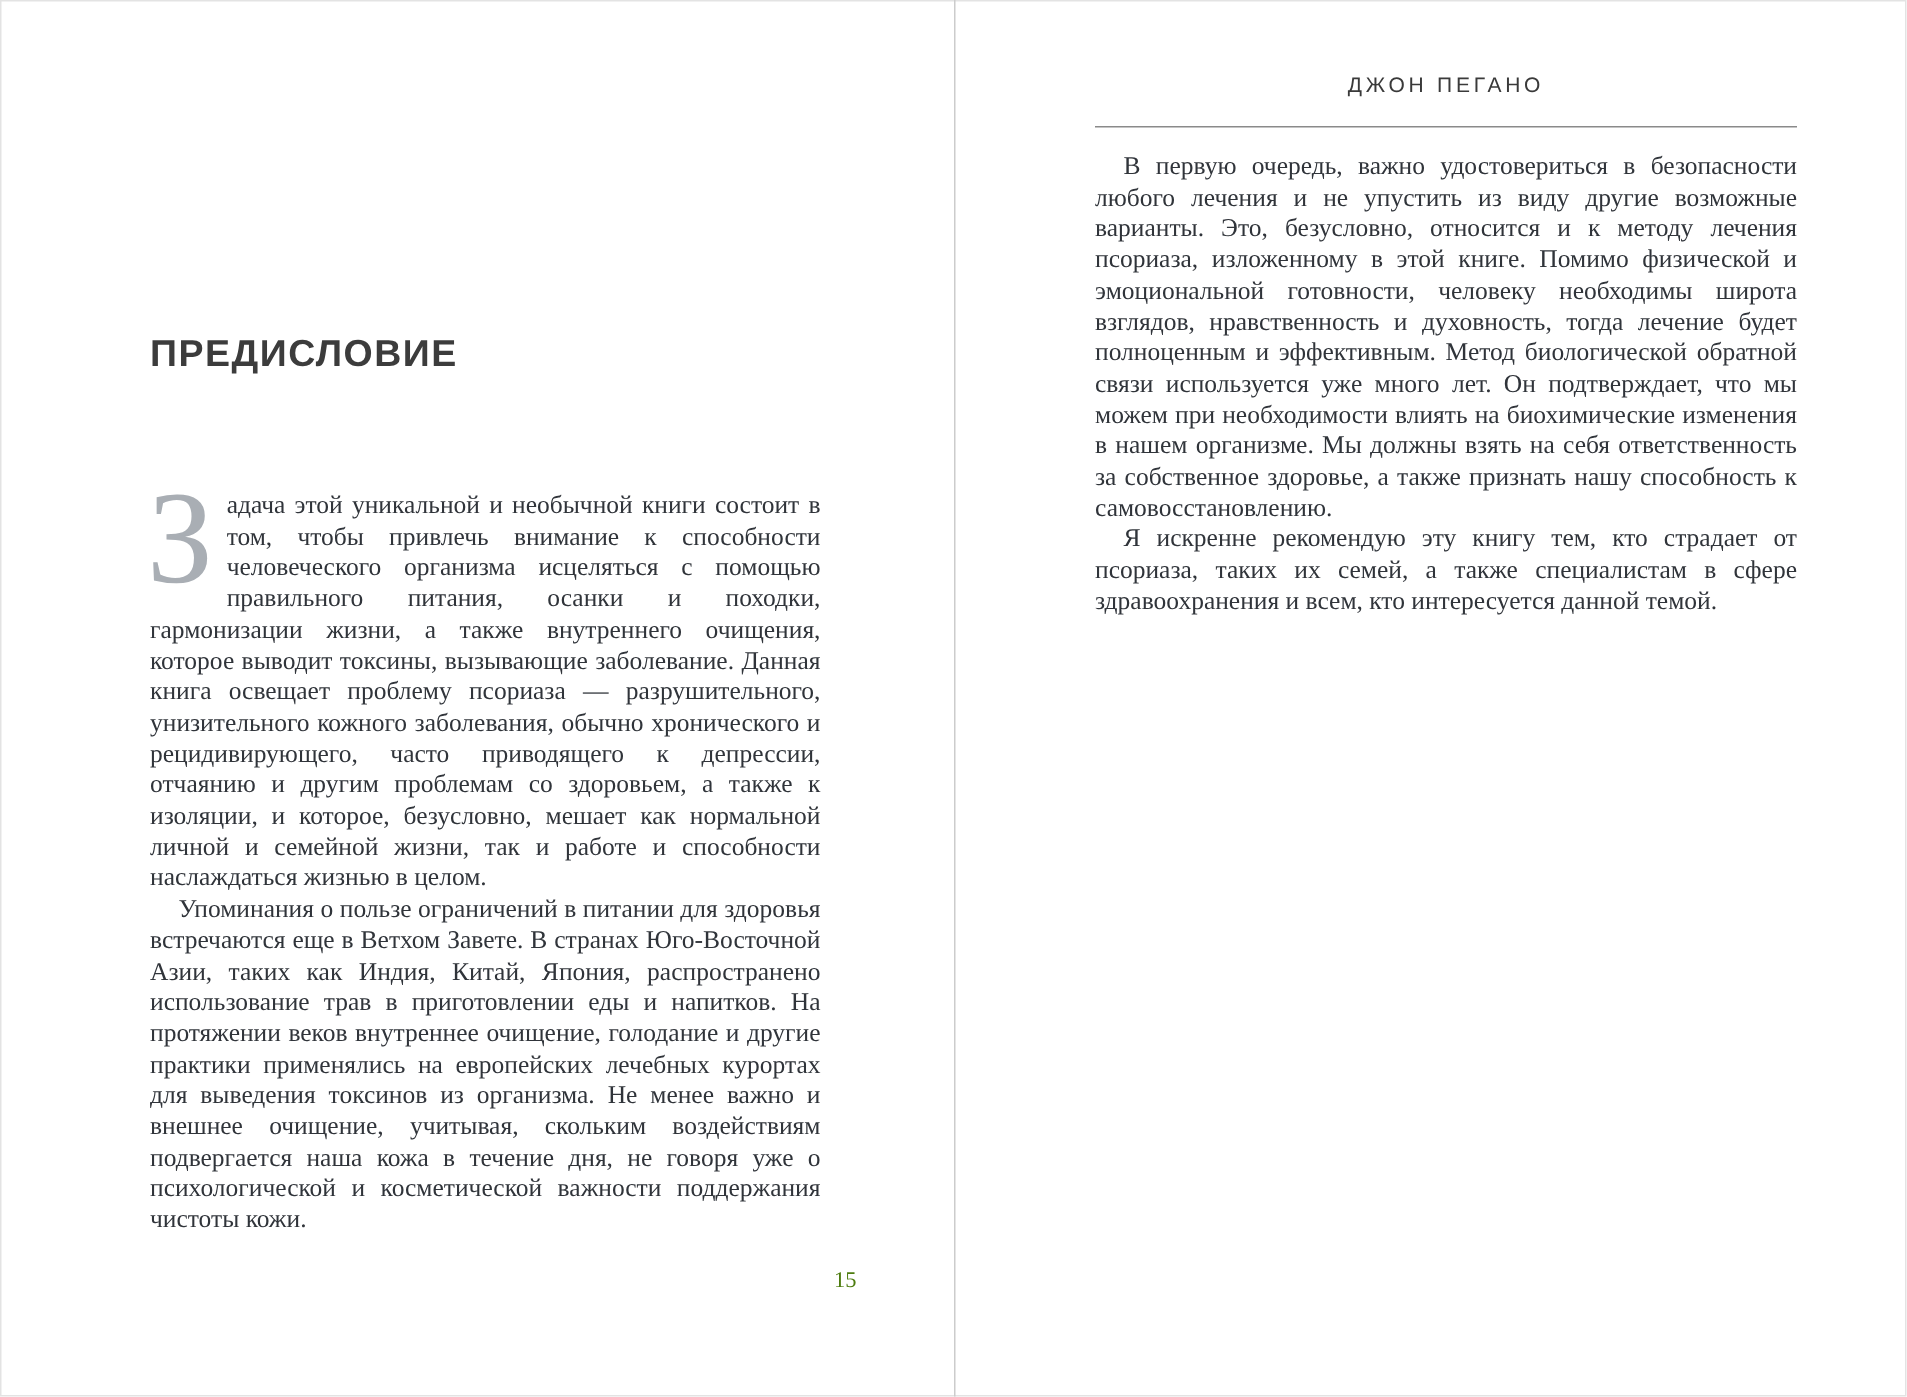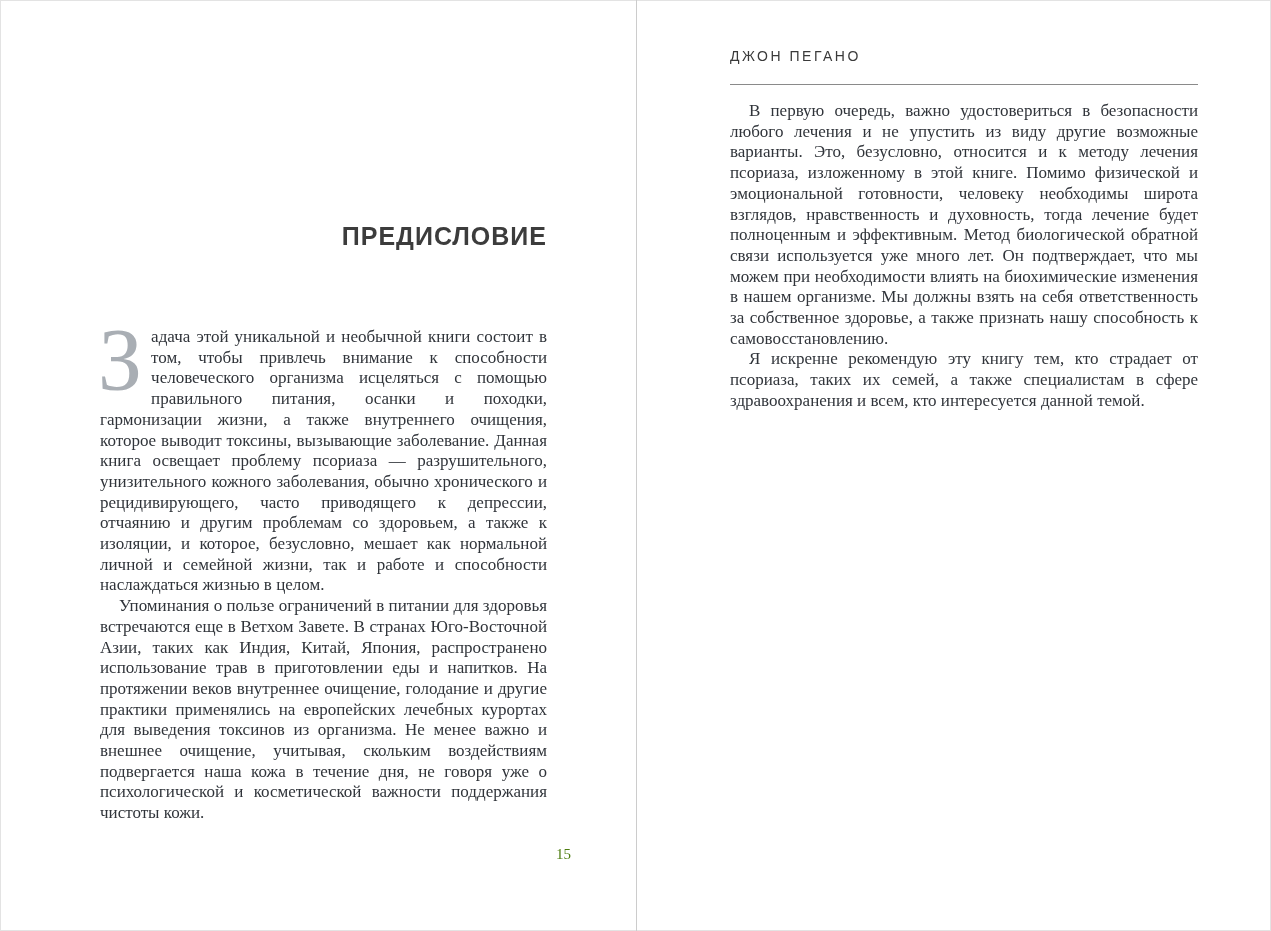--- a/index.html
+++ b/index.html
@@ -30,21 +30,21 @@
   }
 
   
   .left-content {
     position: absolute;
     left: 100px;
     top: 222px;
     width: 447px;
   }
   .chapter-title {
-    text-align: right;
+    text-align: left;
     font-family: "Liberation Sans", sans-serif;
     font-weight: 700;
     font-size: 25px;
     letter-spacing: 1px;
     color: #3c3c3c;
     margin: 0 0 76px 0;
   }
   .para {
     margin: 0;
     font-size: 17px;
@@ -74,21 +74,21 @@
   }
 
   
   .right-content {
     position: absolute;
     left: 730px;
     top: 48px;
     width: 468px;
   }
   .running-header {
-    text-align: left;
+    text-align: center;
     font-family: "Liberation Sans", sans-serif;
     font-size: 14px;
     font-weight: 400;
     letter-spacing: 2.5px;
     color: #3a3a3a;
     margin: 0 0 20px 0;
   }
   .header-rule {
     height: 0;
     border-top: 1px solid #8a8a8a;

